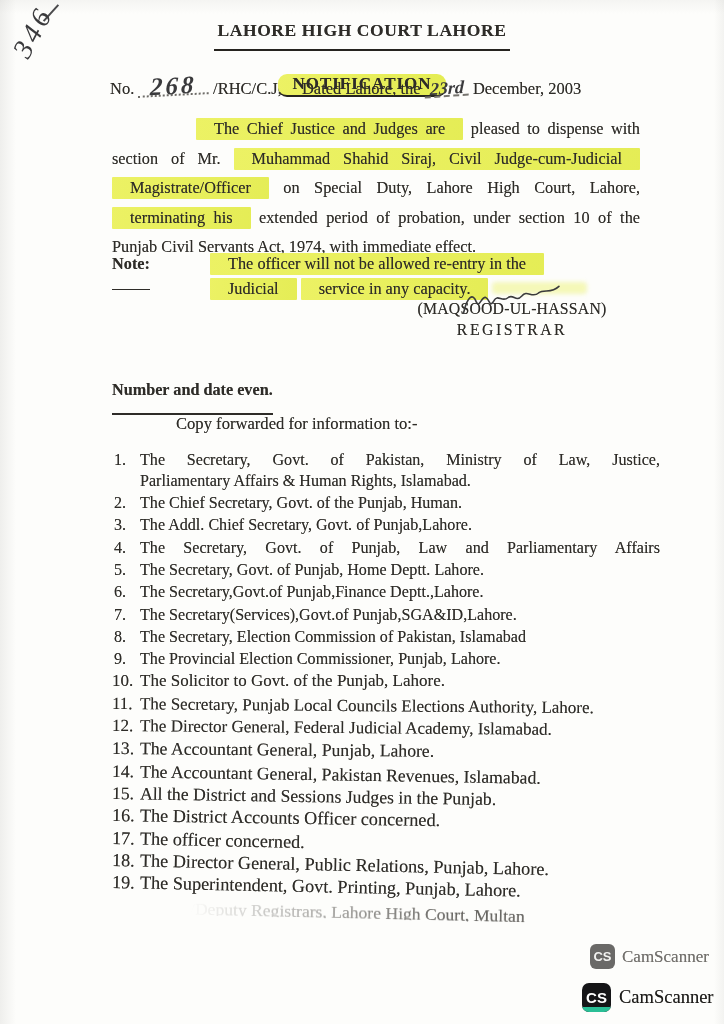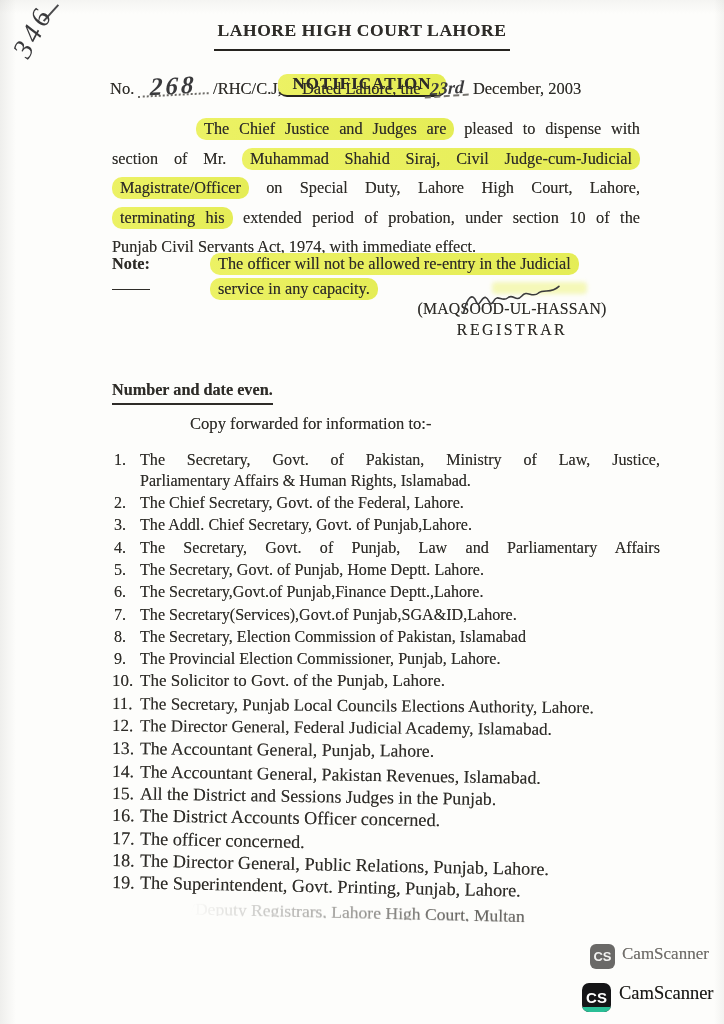--- a/index.html
+++ b/index.html
@@ -25,21 +25,21 @@
   
   .header{position:absolute;top:20px;left:0;width:100%;text-align:center;}
   .court-title{display:inline-block;font-weight:bold;font-size:17.5px;letter-spacing:.6px;
     border-bottom:2.5px solid #26241f;padding:0 3px 8px;}
   .notification{display:inline-block;font-weight:bold;font-size:17px;letter-spacing:1px;
     border-bottom:2.5px solid #26241f;padding:0 14px 1px;margin-top:23px;
     background:linear-gradient(100deg,rgba(235,241,92,.95),rgba(226,235,68,.92));
     border-radius:9px;}
   
   .hl{background:linear-gradient(100deg,rgba(235,241,92,.95),rgba(226,235,68,.9));
-    padding:1px 8px 2px;border-radius:10px;box-decoration-break:clone;-webkit-box-decoration-break:clone;}
+    padding:1px 18px 2px;border-radius:1px;box-decoration-break:clone;-webkit-box-decoration-break:clone;}
   .hl:empty{display:none;}
   
   .ref-line{position:absolute;top:78px;left:110px;width:560px;font-size:16.5px;white-space:nowrap;}
   .hand{font-style:italic;color:#3a3a3c;text-shadow:none;}
   .hand-number{display:inline-block;font-size:25px;font-weight:600;letter-spacing:3px;
     border-bottom:2px dotted #6e6c68;padding:0 12px;transform:rotate(-3deg) skewX(-5deg);line-height:16px;}
   .hand-day{display:inline-block;font-size:18px;font-weight:600;border-bottom:2px dashed #76746f;
     padding:0 5px;transform:rotate(-4deg) skewX(-6deg);line-height:14px;}
   .ref-dated{margin-left:16px;}
   
@@ -55,43 +55,43 @@
   .note-text span{display:inline;}
   .note-smear{position:absolute;left:380px;top:30px;width:95px;height:12px;
     background:rgba(233,240,86,.4);filter:blur(2px);border-radius:4px;}
   
   .signature{position:absolute;top:300px;left:392px;width:240px;text-align:center;}
   .signature-scribble{position:absolute;top:-15px;left:66px;transform:rotate(-7deg);}
   .signatory-name{font-size:15.8px;letter-spacing:.2px;}
   .signatory-title{font-size:15.8px;letter-spacing:2.5px;margin-top:3px;}
   
   .dispatch-heading{position:absolute;top:381px;left:112px;font-weight:bold;font-size:16.2px;
-    border-bottom:2px solid #2e2c28;padding-bottom:3px;}
-  .copy-line{position:absolute;top:414px;left:190px;font-size:16.6px;}
+    border-bottom:2px solid #2e2c28;padding-bottom:13px;}
+  .copy-line{position:absolute;top:414px;left:176px;font-size:16.6px;}
   
   .copies{position:absolute;top:450px;left:112px;width:548px;font-size:16.1px;}
   .row{position:relative;padding-left:28px;margin-bottom:1.5px;line-height:20.8px;transform-origin:left center;}
   .num{position:absolute;left:0;top:0;}
   .copies .row:nth-child(-n+9) .num{left:2px;}
   .copies .row:nth-child(n+10){font-size:17px;}
   .copies .row:nth-child(n+13){font-size:17.7px;}
   .copies .row:nth-child(n+16){font-size:18.2px;}
   .copies .row:nth-child(n+11){transform:rotate(.5deg);}
   .copies .row:nth-child(n+14){transform:rotate(.9deg);}
   .copies .row:nth-child(n+17){transform:rotate(1.2deg);}
   .row-justify .line1{display:block;text-align:justify;text-align-last:justify;}
   .line2{display:block;}
   
   .cutoff-line{position:absolute;top:905px;left:190px;width:480px;height:16px;overflow:hidden;
     font-size:17.6px;line-height:19px;color:#413f3b;opacity:.8;filter:blur(.45px);
     transform:rotate(1.3deg);
     -webkit-mask-image:linear-gradient(90deg,transparent 0,rgba(0,0,0,.35) 16%,#000 55%);
     mask-image:linear-gradient(90deg,transparent 0,rgba(0,0,0,.35) 16%,#000 55%);}
   
-  .wm{position:absolute;display:flex;align-items:flex-start;}
+  .wm{position:absolute;display:flex;align-items:center;}
   .wm1{top:944px;left:590px;gap:7px;opacity:.82;filter:blur(.3px);}
   .wm2{top:983px;left:582px;gap:8px;}
   .cs-icon{display:flex;align-items:center;justify-content:center;font-weight:bold;
     font-family:"Liberation Sans","DejaVu Sans",sans-serif;text-shadow:none;}
   .wm1 .cs-icon{width:25px;height:25px;background:#4b4947;border-radius:6px;color:#f1f1ef;font-size:13px;}
   .wm2 .cs-icon{width:29px;height:29px;background:#151517;border-radius:7px;color:#fff;font-size:15px;
     position:relative;overflow:hidden;padding-bottom:0;}
   .teal-bar{position:absolute;bottom:0;left:0;right:0;height:5px;}
   .wm1 .wm-label{font-size:17px;color:#54514d;width:87px;overflow:hidden;white-space:nowrap;}
   .wm2 .wm-label{font-size:18.5px;color:#1c1b19;}
@@ -145,21 +145,21 @@
 
   <div class="dispatch-heading">Number and date even.</div>
   <div class="copy-line">Copy forwarded for information to:-</div>
 
   <div class="copies">
     <div class="row row-justify">
         <span class="num">1.</span>
         <span class="line1">The Secretary, Govt. of Pakistan, Ministry of Law, Justice,</span>
         <span class="line2">Parliamentary Affairs &amp; Human Rights, Islamabad.</span>
       </div>
-    <div class="row"><span class="num">2.</span><span class="line1">The Chief Secretary, Govt. of the Federal, Lahore.</span></div>
+    <div class="row"><span class="num">2.</span><span class="line1">The Chief Secretary, Govt. of the Punjab, Human.</span></div>
     <div class="row"><span class="num">3.</span><span class="line1">The Addl. Chief Secretary, Govt. of Punjab,Lahore.</span></div>
     <div class="row row-justify">
         <span class="num">4.</span>
         <span class="line1">The Secretary, Govt. of Punjab, Law and Parliamentary Affairs</span>
       </div>
     <div class="row"><span class="num">5.</span><span class="line1">The Secretary, Govt. of Punjab, Home Deptt. Lahore.</span></div>
     <div class="row"><span class="num">6.</span><span class="line1">The Secretary,Govt.of Punjab,Finance Deptt.,Lahore.</span></div>
     <div class="row"><span class="num">7.</span><span class="line1">The Secretary(Services),Govt.of Punjab,SGA&amp;ID,Lahore.</span></div>
     <div class="row"><span class="num">8.</span><span class="line1">The Secretary, Election Commission of Pakistan, Islamabad</span></div>
     <div class="row"><span class="num">9.</span><span class="line1">The Provincial Election Commissioner, Punjab, Lahore.</span></div>

